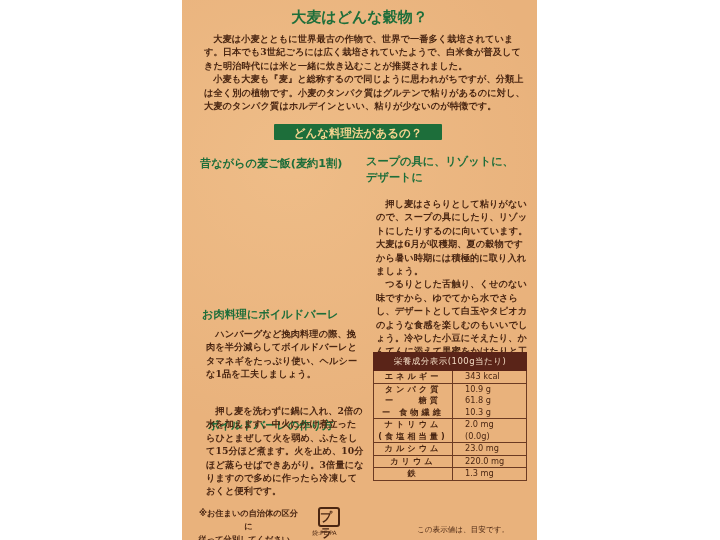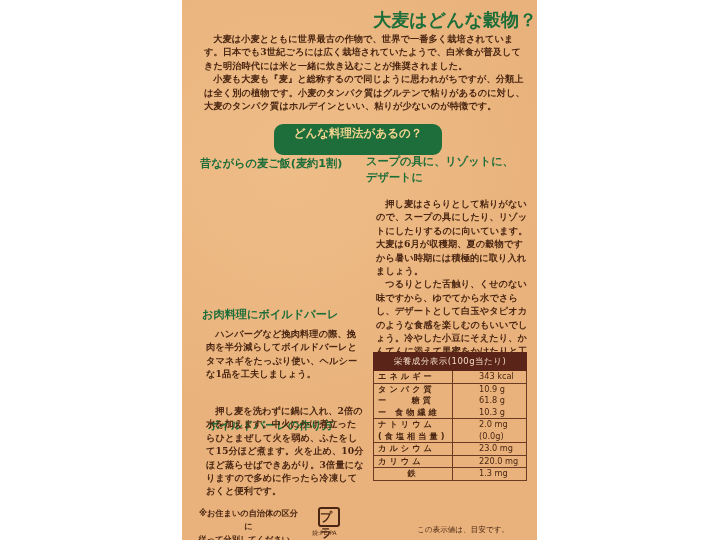--- a/index.html
+++ b/index.html
@@ -1,35 +1,35 @@
 <!DOCTYPE html>
 <html><head>
   <meta charset="utf-8">
   <style>
     html, body { margin:0; padding:0; }
     body { width:720px; height:540px; background:#ffffff; position:relative; overflow:hidden;
       font-family: "DejaVu Serif", "Liberation Serif", serif; }
     .panel { position:absolute; left:182px; top:0; width:355px; height:540px;
       background:#e9b27c; background-image: radial-gradient(circle at 30% 30%, rgba(255,220,170,0.25), rgba(0,0,0,0) 60%); }
     .h-green { color:#1e6e3a; font-family:"DejaVu Sans", "Liberation Sans", sans-serif; font-weight:bold; }
-    .title1 { position:absolute; left:0; width:355px; top:8px; text-align:right; font-size:18px; }
+    .title1 { position:absolute; left:0; width:355px; top:8px; text-align:center; font-size:15px; }
     .p { position:absolute; font-size:9.2px; line-height:13.4px; font-weight:bold; margin:4px; color:#4a2612; letter-spacing:0.1px; }
     .p .ind { text-indent:1em; display:block; }
-    .pill { position:absolute; left:92px; top:124px; width:168px; height:31px; border-radius:9px;
+    .pill { position:absolute; left:92px; top:124px; width:168px; height:16px; border-radius:1px;
       background:#1d6e3a; color:#f4d38e; font-family:"DejaVu Sans", "Liberation Sans", sans-serif; font-weight:bold;
       font-size:11.5px; text-align:center; line-height:18px; }
     .h2 { position:absolute; font-size:11.2px; }
     .tbl { position:absolute; left:191px; top:352px; width:154px; border-collapse:collapse;
       font-family:"DejaVu Sans", "Liberation Sans", sans-serif; font-size:8.2px; color:#4a2612;border-radius:16px; }
     .tbl th { background:#5a2418; color:#f0d8c0; font-weight:normal; height:15px; text-align:center; font-size:8.5px; letter-spacing:0.5px; border:1px solid #5a2418; }
-    .tbl td { border-left:1px solid #6b3a22; border-right:1px solid #6b3a22; padding:0 4px; height:11.5px; line-height:11.5px; }
+    .tbl td { border-left:1px solid #6b3a22; border-right:1px solid #6b3a22; padding:0 4px; height:11.5px; line-height:11.5px;text-align:center; }
     .tbl tr.sep td { border-top:1px solid #6b3a22; }
     .tbl tr.last td { border-bottom:1px solid #6b3a22; }
     .tbl td.lbl { width:70px; letter-spacing:3px; font-weight:bold; }
-    .tbl td.val { text-align:left; padding-left:26px; }
+    .tbl td.val { text-align:left; padding-left:12px; }
     .note-r { position:absolute; left:235px; top:525px; font-size:7.6px; color:#4a2612; font-family:"DejaVu Sans", "Liberation Sans", sans-serif; }
     .note-l { position:absolute; left:14px; top:507px; width:105px; text-align:center; font-size:8.2px; line-height:13px; color:#4a2612; font-family:"DejaVu Sans", "Liberation Sans", sans-serif; font-weight:bold; }
     .recycle { position:absolute; left:136px; top:507px; width:18px; height:16px; border:2px solid #4a2612; border-radius:3px;
       font-size:12px; text-align:left; line-height:16px; color:#4a2612; font-family:"DejaVu Sans", sans-serif; font-weight:bold; }
     .recycle-sub { position:absolute; left:130px; top:529px; font-size:6px; color:#4a2612; font-family:"DejaVu Sans", sans-serif; }
   </style>
 </head>
 <body>
 
 <div class="panel">

